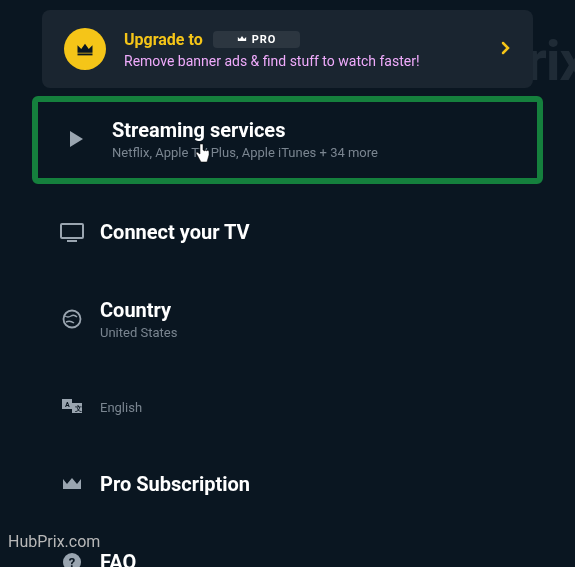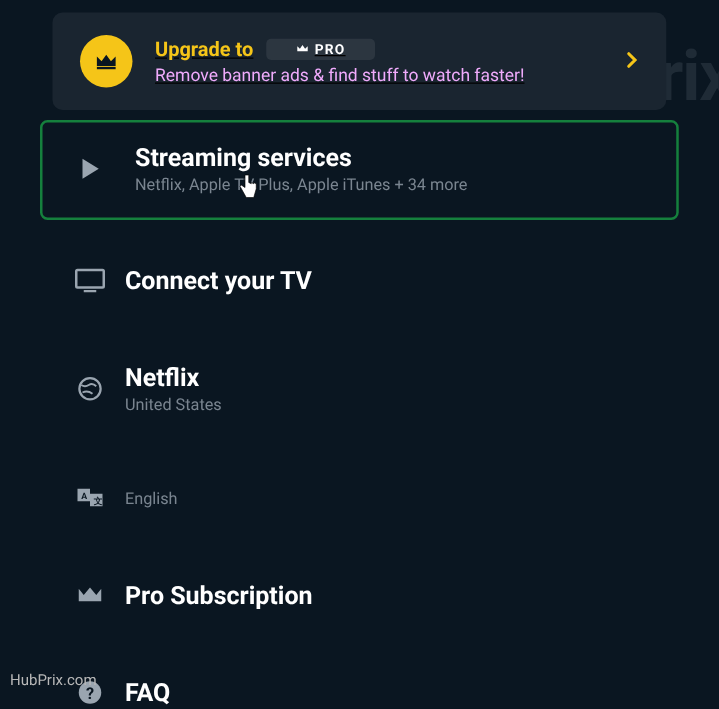--- a/index.html
+++ b/index.html
@@ -37,21 +37,21 @@
   width: 42px;
   height: 42px;
   background: #f5c518;
   border-radius: 50%;
   display: flex;
   align-items: center;
   justify-content: center;
   flex-shrink: 0;
 }
 .crown-circle svg { width: 18px; height: 14px; }
-.banner-text { flex: 1; text-decoration: underline; }
+.banner-text { flex: 1; }
 .banner-title {
   color: #f5c518;
   font-size: 16px;
   font-weight: 700;
   display: flex;
   align-items: center;
   gap: 10px;
 }
 .pro-badge {
   background: #2c3640;
@@ -70,21 +70,21 @@
   color: #f0abfc;
   font-size: 14px;
   margin-top: 4px;
 }
 .chevron {
   color: #f5c518;
   flex-shrink: 0;
 }
 .highlight-box {
   margin: 8px 32px 0 32px;
-  border: 2px solid #15803d;
+  border: 6px solid #15803d;
   border-radius: 6px;
   padding: 16px 26px 18px 26px;
 }
 .item {
   display: flex;
   align-items: center;
   gap: 16px;
   padding: 18px 30px 18px 60px;
 }
 .highlight-box .item { padding: 0; gap: 24px; }
@@ -114,21 +114,21 @@
   top: 24px;
   color: #fff;
   z-index: 5;
 }
 .section-gap { margin-top: 18px; }
 .attribution {
   position: absolute;
   bottom: 16px;
   left: 8px;
   color: #b8b8b8;
-  font-size: 12px;
+  font-size: 16px;
 }
 </style>
 </head>
 <body>
 
 <div class="watermark">HuPrix</div>
 
 <div class="banner">
   <div class="crown-circle">
     <svg viewBox="0 0 24 18">
@@ -187,21 +187,21 @@
 </div>
 
 <div class="item section-gap">
   <div class="icon-slot">
     <svg width="20" height="20" viewBox="0 0 20 20">
         <circle cx="10" cy="10" r="8.5" stroke="#9aa5b0" stroke-width="1.8" fill="none"></circle>
         <path d="M3 7 Q6 9 9 7 Q12 5 15 8 M4 13 Q8 11 12 14" stroke="#9aa5b0" stroke-width="1.5" fill="none"></path>
       </svg>
   </div>
   <div class="item-text">
-    <div class="item-title">Netflix</div>
+    <div class="item-title">Country</div>
     <div class="item-sub">United States</div>
   </div>
 </div>
 
 <div class="item section-gap">
   <div class="icon-slot">
     <svg width="22" height="16" viewBox="0 0 22 16">
         <rect x="1" y="1" width="10" height="10" fill="#9aa5b0"></rect>
         <rect x="11" y="5" width="10" height="10" fill="#9aa5b0"></rect>
         <text x="4" y="9" font-size="7" fill="#0a1621" font-weight="bold">A</text>

